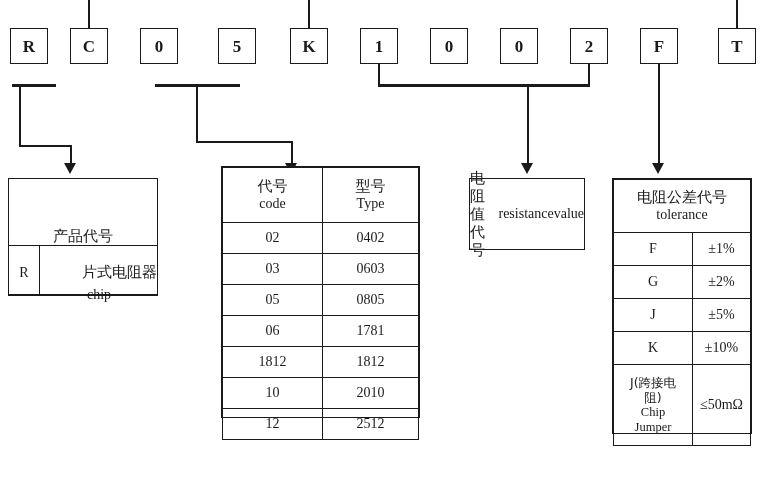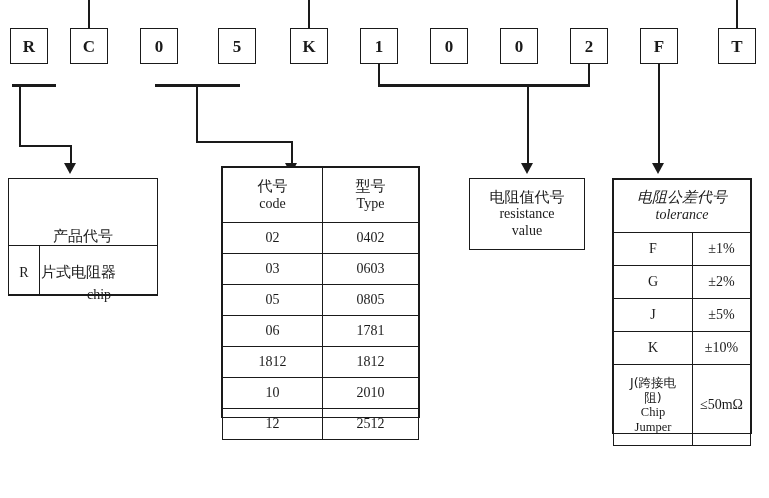--- a/index.html
+++ b/index.html
@@ -92,32 +92,32 @@
   }
   #product-panel .pp-hdiv {
     position: absolute; left: 0; right: 0; top: 66px; height: 1.2px; background:#1a1a1a;
   }
   #product-panel .pp-hdiv2 {
     position: absolute; left: 0; right: 0; bottom: 0px; height: 1.2px; background:#1a1a1a;
   }
   .pp-t1 { position:absolute; left:0; right:0; top:48px; text-align:center; }
   .pp-t2 { position:absolute; left:0; right:0; top:62px; text-align:center; }
   .pp-r  { position:absolute; left:0; width:30px; top:86px; text-align:center; }
-  .pp-t3 { position:absolute; left:32px; right:0; top:84px; text-align:left; }
+  .pp-t3 { position:absolute; left:32px; right:0; top:84px; text-align:right; }
   .pp-t4 { position:absolute; left:32px; right:0; top:108px; text-align:center; }
 
   
   #code-panel { left: 221px; top: 166px; width: 199px; height: 252px; }
   #code-panel td { height: 30px; }
   #code-panel td.col1 { width: 99px; }
 
   
   #resistance-panel {
     left: 469px; top: 178px; width: 116px; height: 72px;
-    display: flex; flex-direction: column; align-items: center; justify-content: center;
+    display: flex; flex-direction: row; align-items: center; justify-content: center;
     line-height: 1.2;
   }
 
   
   #tolerance-panel { left: 612px; top: 178px; width: 140px; height: 256px; }
   #tolerance-panel td { height: 32px; }
   #tolerance-panel td.tcol1 { width: 78px; }
   #tolerance-panel .jumper { font-size: 12.5px; line-height: 1.22; padding: 2px 0; }
 </style>
 </head>
@@ -222,21 +222,21 @@
   <div class="panel" id="resistance-panel">
     <div class="cn">电阻值代号</div>
     <div class="en">resistance</div>
     <div class="en">value</div>
   </div>
 
   <div class="panel" id="tolerance-panel">
     <table>
       <tbody>
         <tr>
-          <td colspan="2" class="hdr-cell" style="height:52px;font-style:italic;">
+          <td colspan="2" class="hdr-cell" style="height:52px;">
             <div class="cn">电阻公差代号</div>
             <div class="en">tolerance</div>
           </td>
         </tr>
         <tr>
           <td class="tcol1 en">F</td>
           <td class="en">±1%</td>
         </tr>
         <tr>
           <td class="tcol1 en">G</td>

